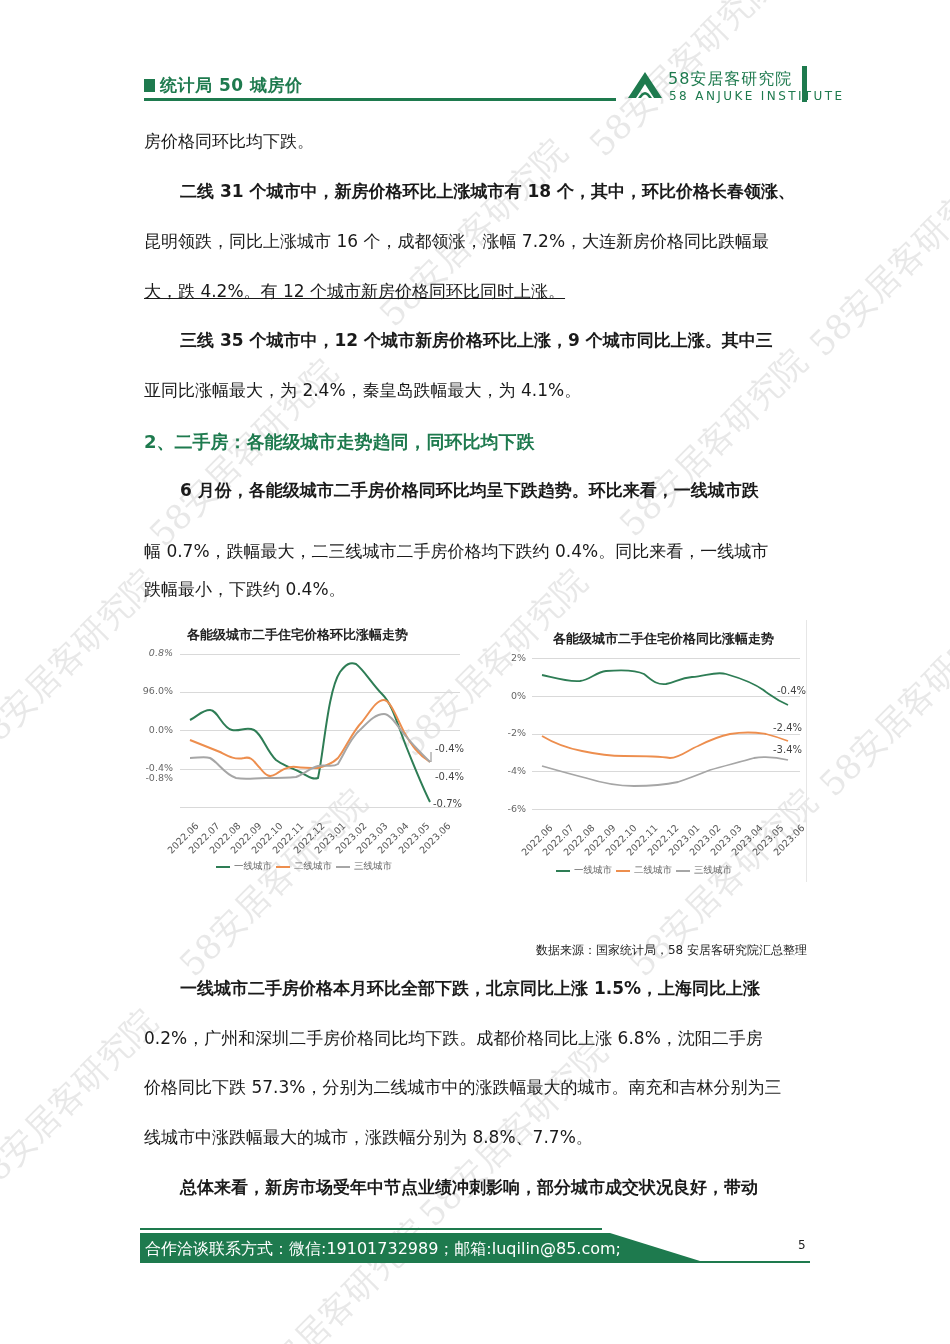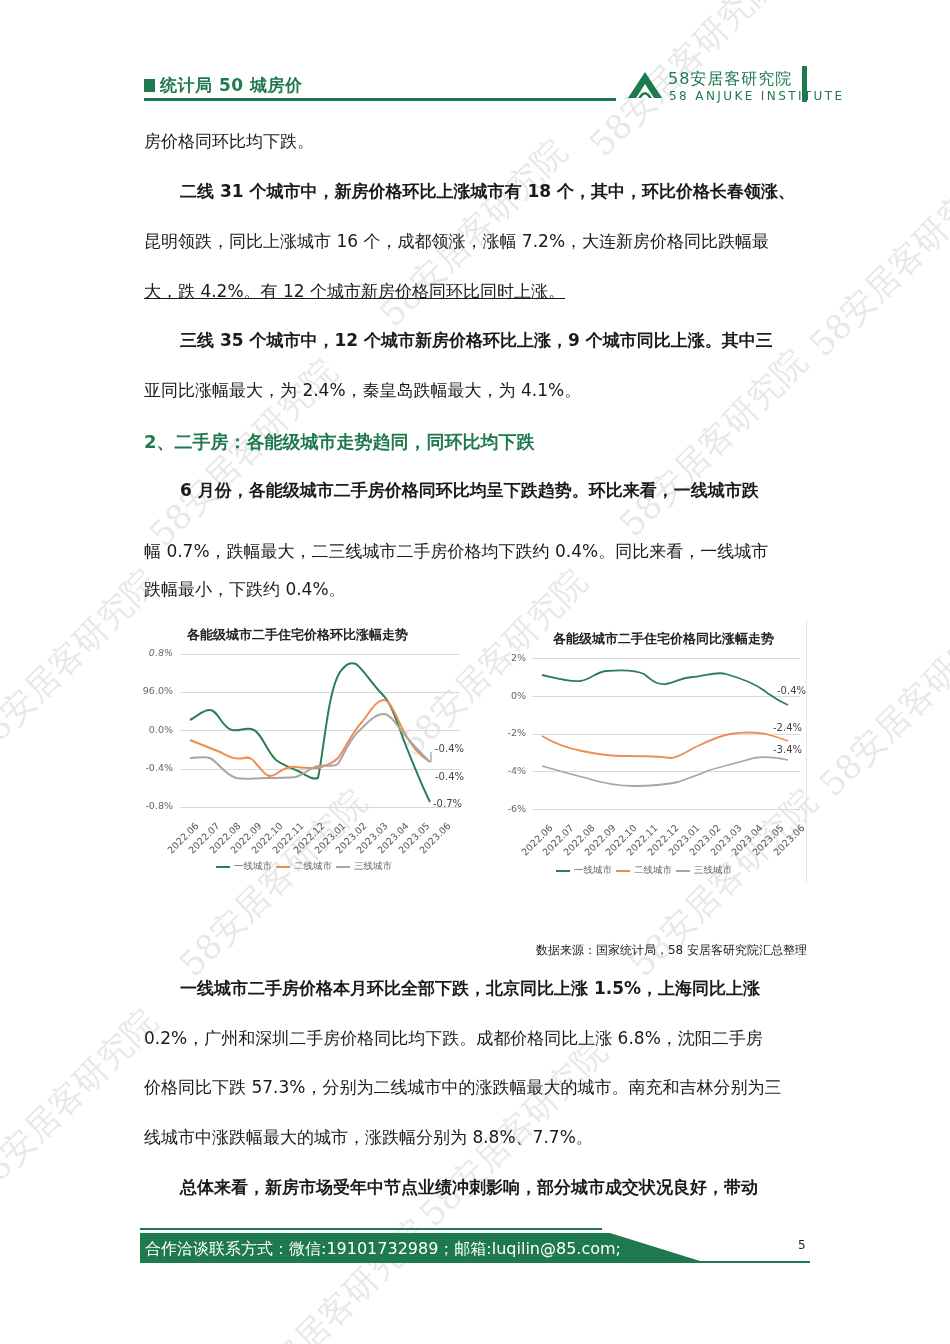--- a/index.html
+++ b/index.html
@@ -75,21 +75,21 @@
 <div class="p ind" style="top:480px;">6 月份，各能级城市二手房价格同环比均呈下跌趋势。环比来看，一线城市跌</div>
 <div class="p" style="top:541px;">幅 0.7%，跌幅最大，二三线城市二手房价格均下跌约 0.4%。同比来看，一线城市</div>
 <div class="p" style="top:579px;">跌幅最小，下跌约 0.4%。</div>
 
 <div class="chart">
   <div class="ctitle" style="left:187px;top:626px;">各能级城市二手住宅价格环比涨幅走势</div>
   <div class="ytick" style="left:133px;top:647px;font-style:italic;">0.8%</div>
   <div class="ytick" style="left:133px;top:685px;">96.0%</div>
   <div class="ytick" style="left:133px;top:724px;">0.0%</div>
   <div class="ytick" style="left:133px;top:762px;">-0.4%</div>
-  <div class="ytick" style="left:133px;top:800px;">-0.8%</div>
+  <div class="ytick" style="left:133px;top:772px;">-0.8%</div>
   <div class="gl" style="left:180px;top:654px;width:280px;"></div>
   <div class="gl" style="left:180px;top:692px;width:280px;"></div>
   <div class="gl" style="left:180px;top:730px;width:280px;"></div>
   <div class="gl" style="left:180px;top:769px;width:280px;"></div>
   <div class="gl" style="left:180px;top:807px;width:280px;"></div>
   <svg class="abs" style="left:180px;top:650px;" width="290" height="160" viewBox="0 0 290 160">
     <path d="M10,70 C18,66 22,60 30,60 C38,60 42,78 52,80 C60,82 66,76 74,80 C82,84 86,100 96,110 C104,116 112,118 120,122 C128,126 132,130 138,128 C144,100 148,40 160,22 C166,14 170,12 176,14 C184,20 192,34 202,44 C212,54 216,70 226,96 C234,116 244,140 250,152" fill="none" stroke="#2e7d55" stroke-width="2"></path>
     <path d="M10,90 C20,94 30,98 40,102 C48,106 54,110 64,108 C72,106 74,112 80,118 C86,126 90,128 96,124 C102,120 108,116 116,117 C124,118 130,118 138,118 C146,116 152,114 158,108 C166,98 172,82 182,72 C190,62 196,50 204,50 C210,50 216,66 224,82 C232,96 238,104 250,112" fill="none" stroke="#ed8e4e" stroke-width="2"></path>
     <path d="M10,108 C18,108 24,106 30,108 C38,112 44,124 56,128 C66,130 74,128 86,128 C98,128 106,128 116,127 C124,124 130,118 138,116 C146,114 152,118 158,114 C166,100 172,86 182,78 C190,70 196,64 204,64 C210,64 216,74 224,84 C232,94 240,102 250,112" fill="none" stroke="#a6a6a6" stroke-width="2"></path>
     <line x1="251" y1="102" x2="251" y2="112" stroke="#888" stroke-width="1"></line>

